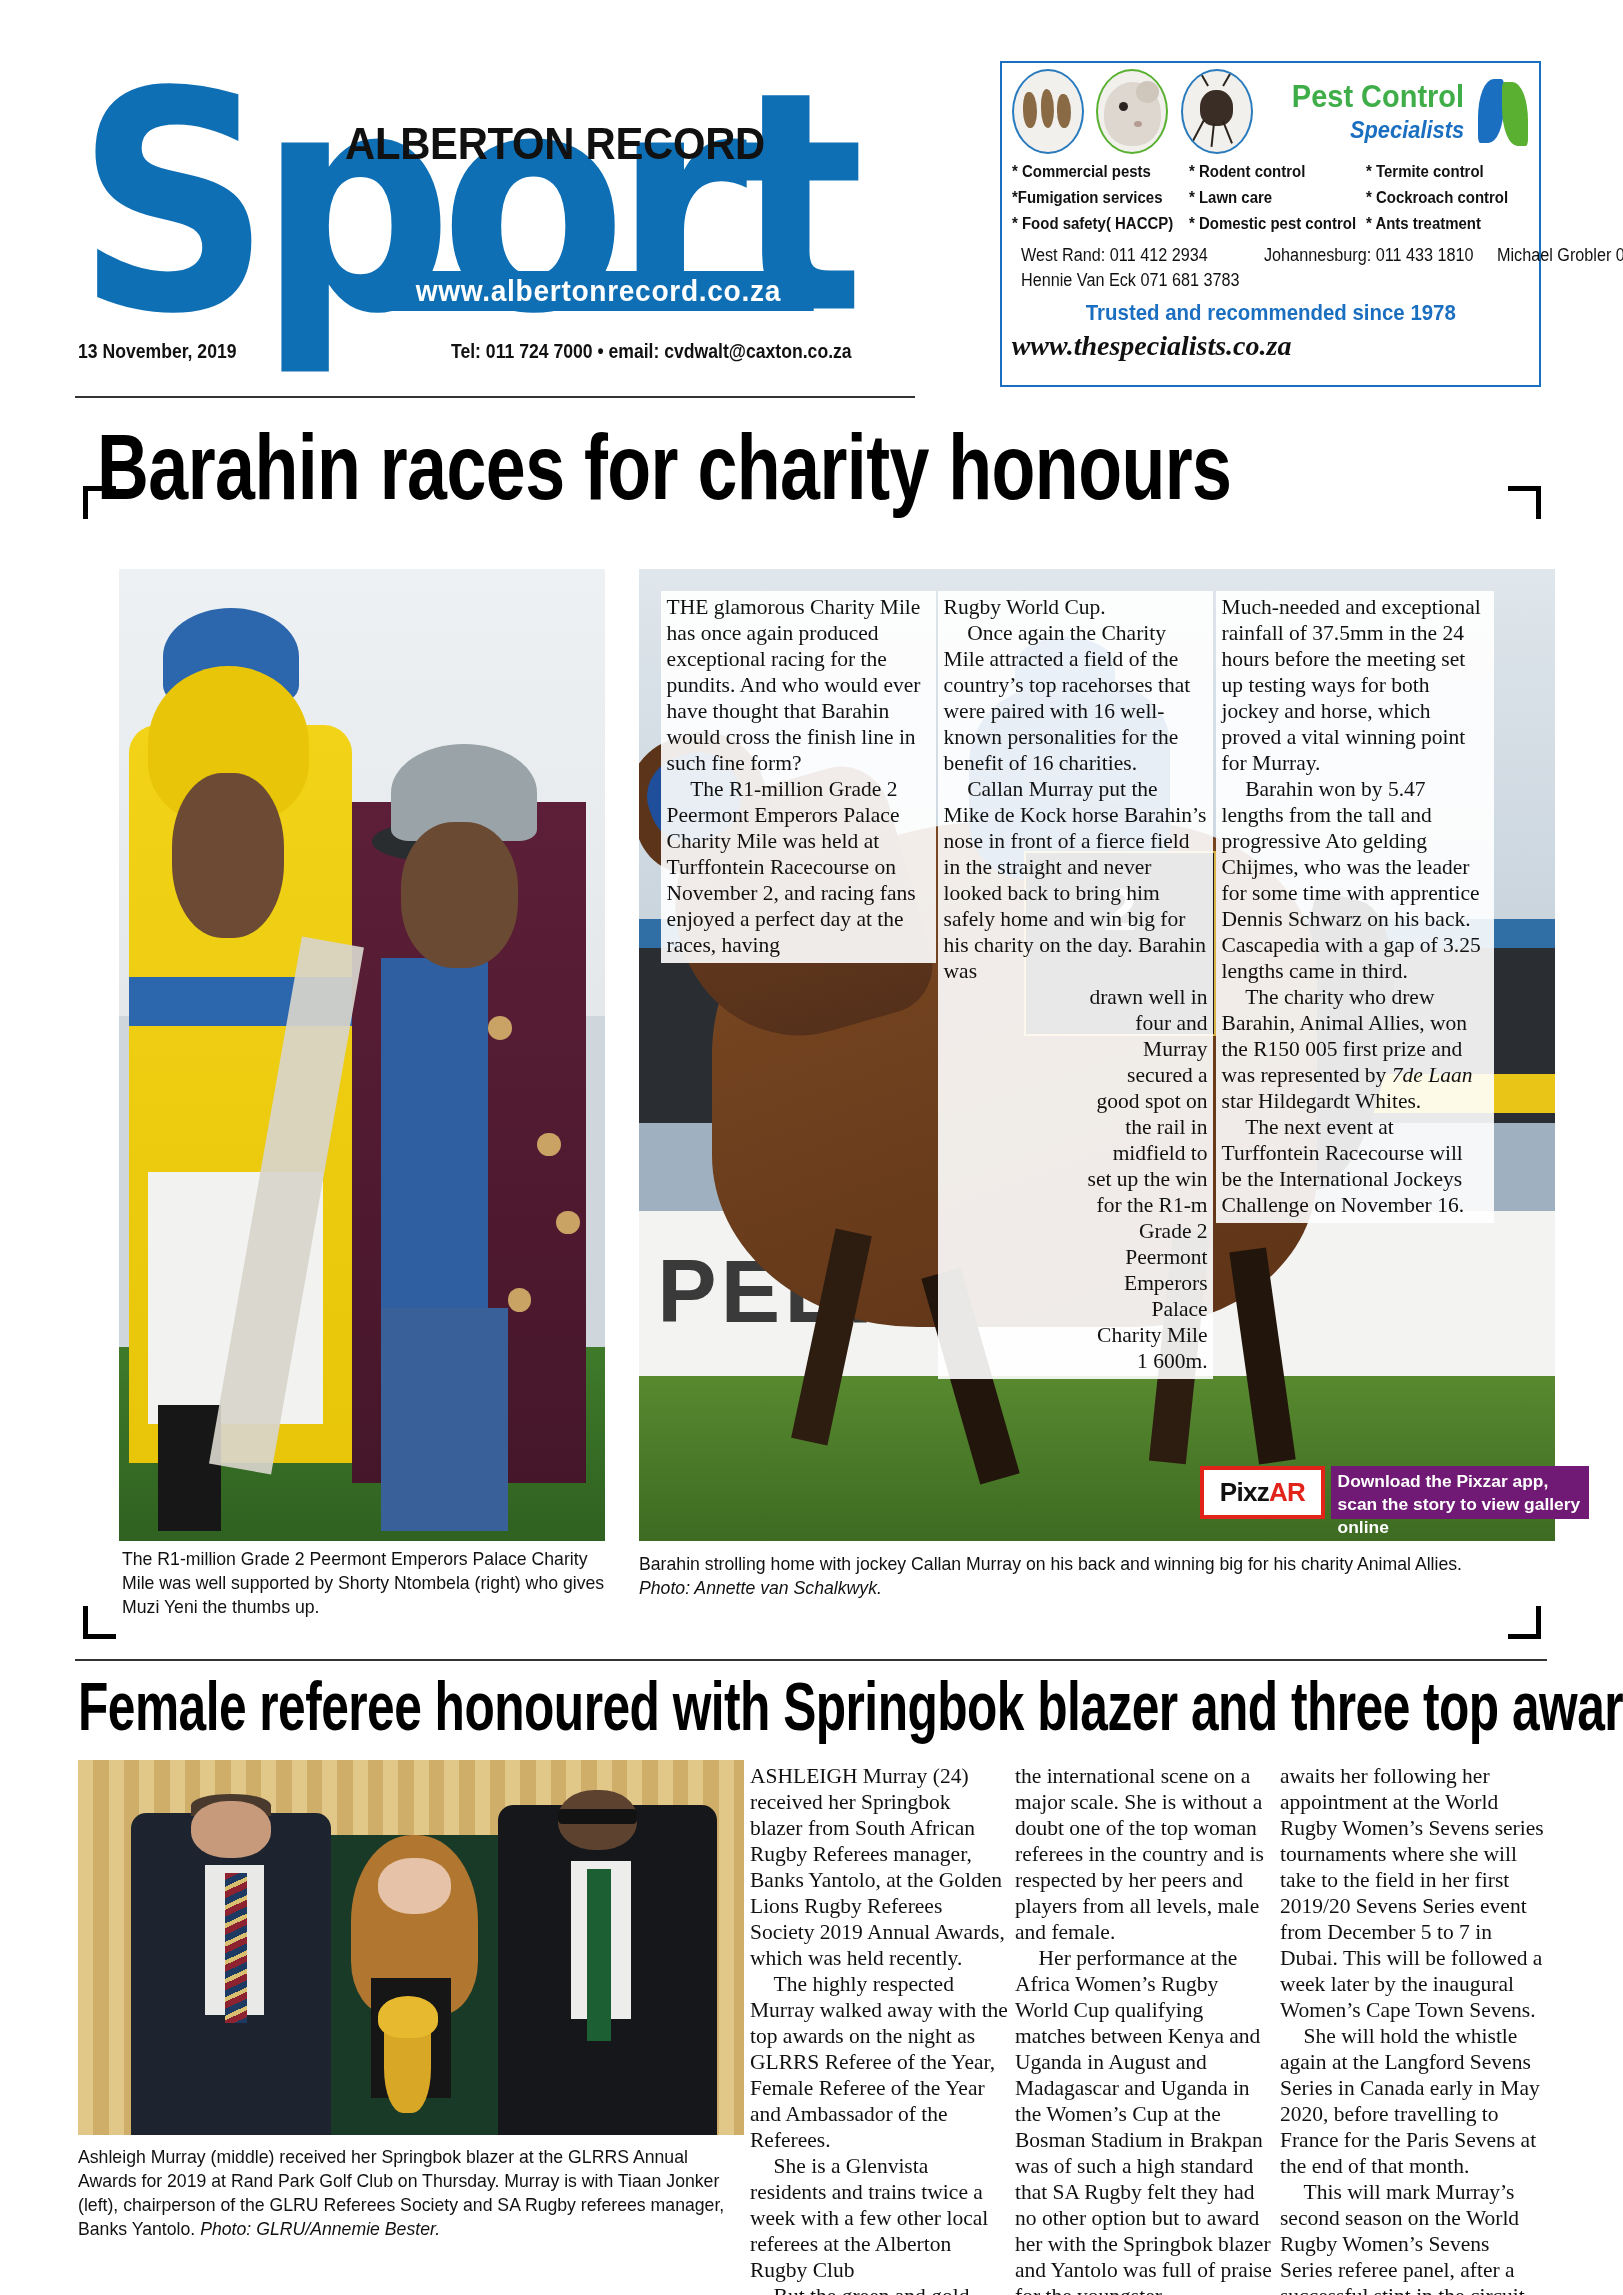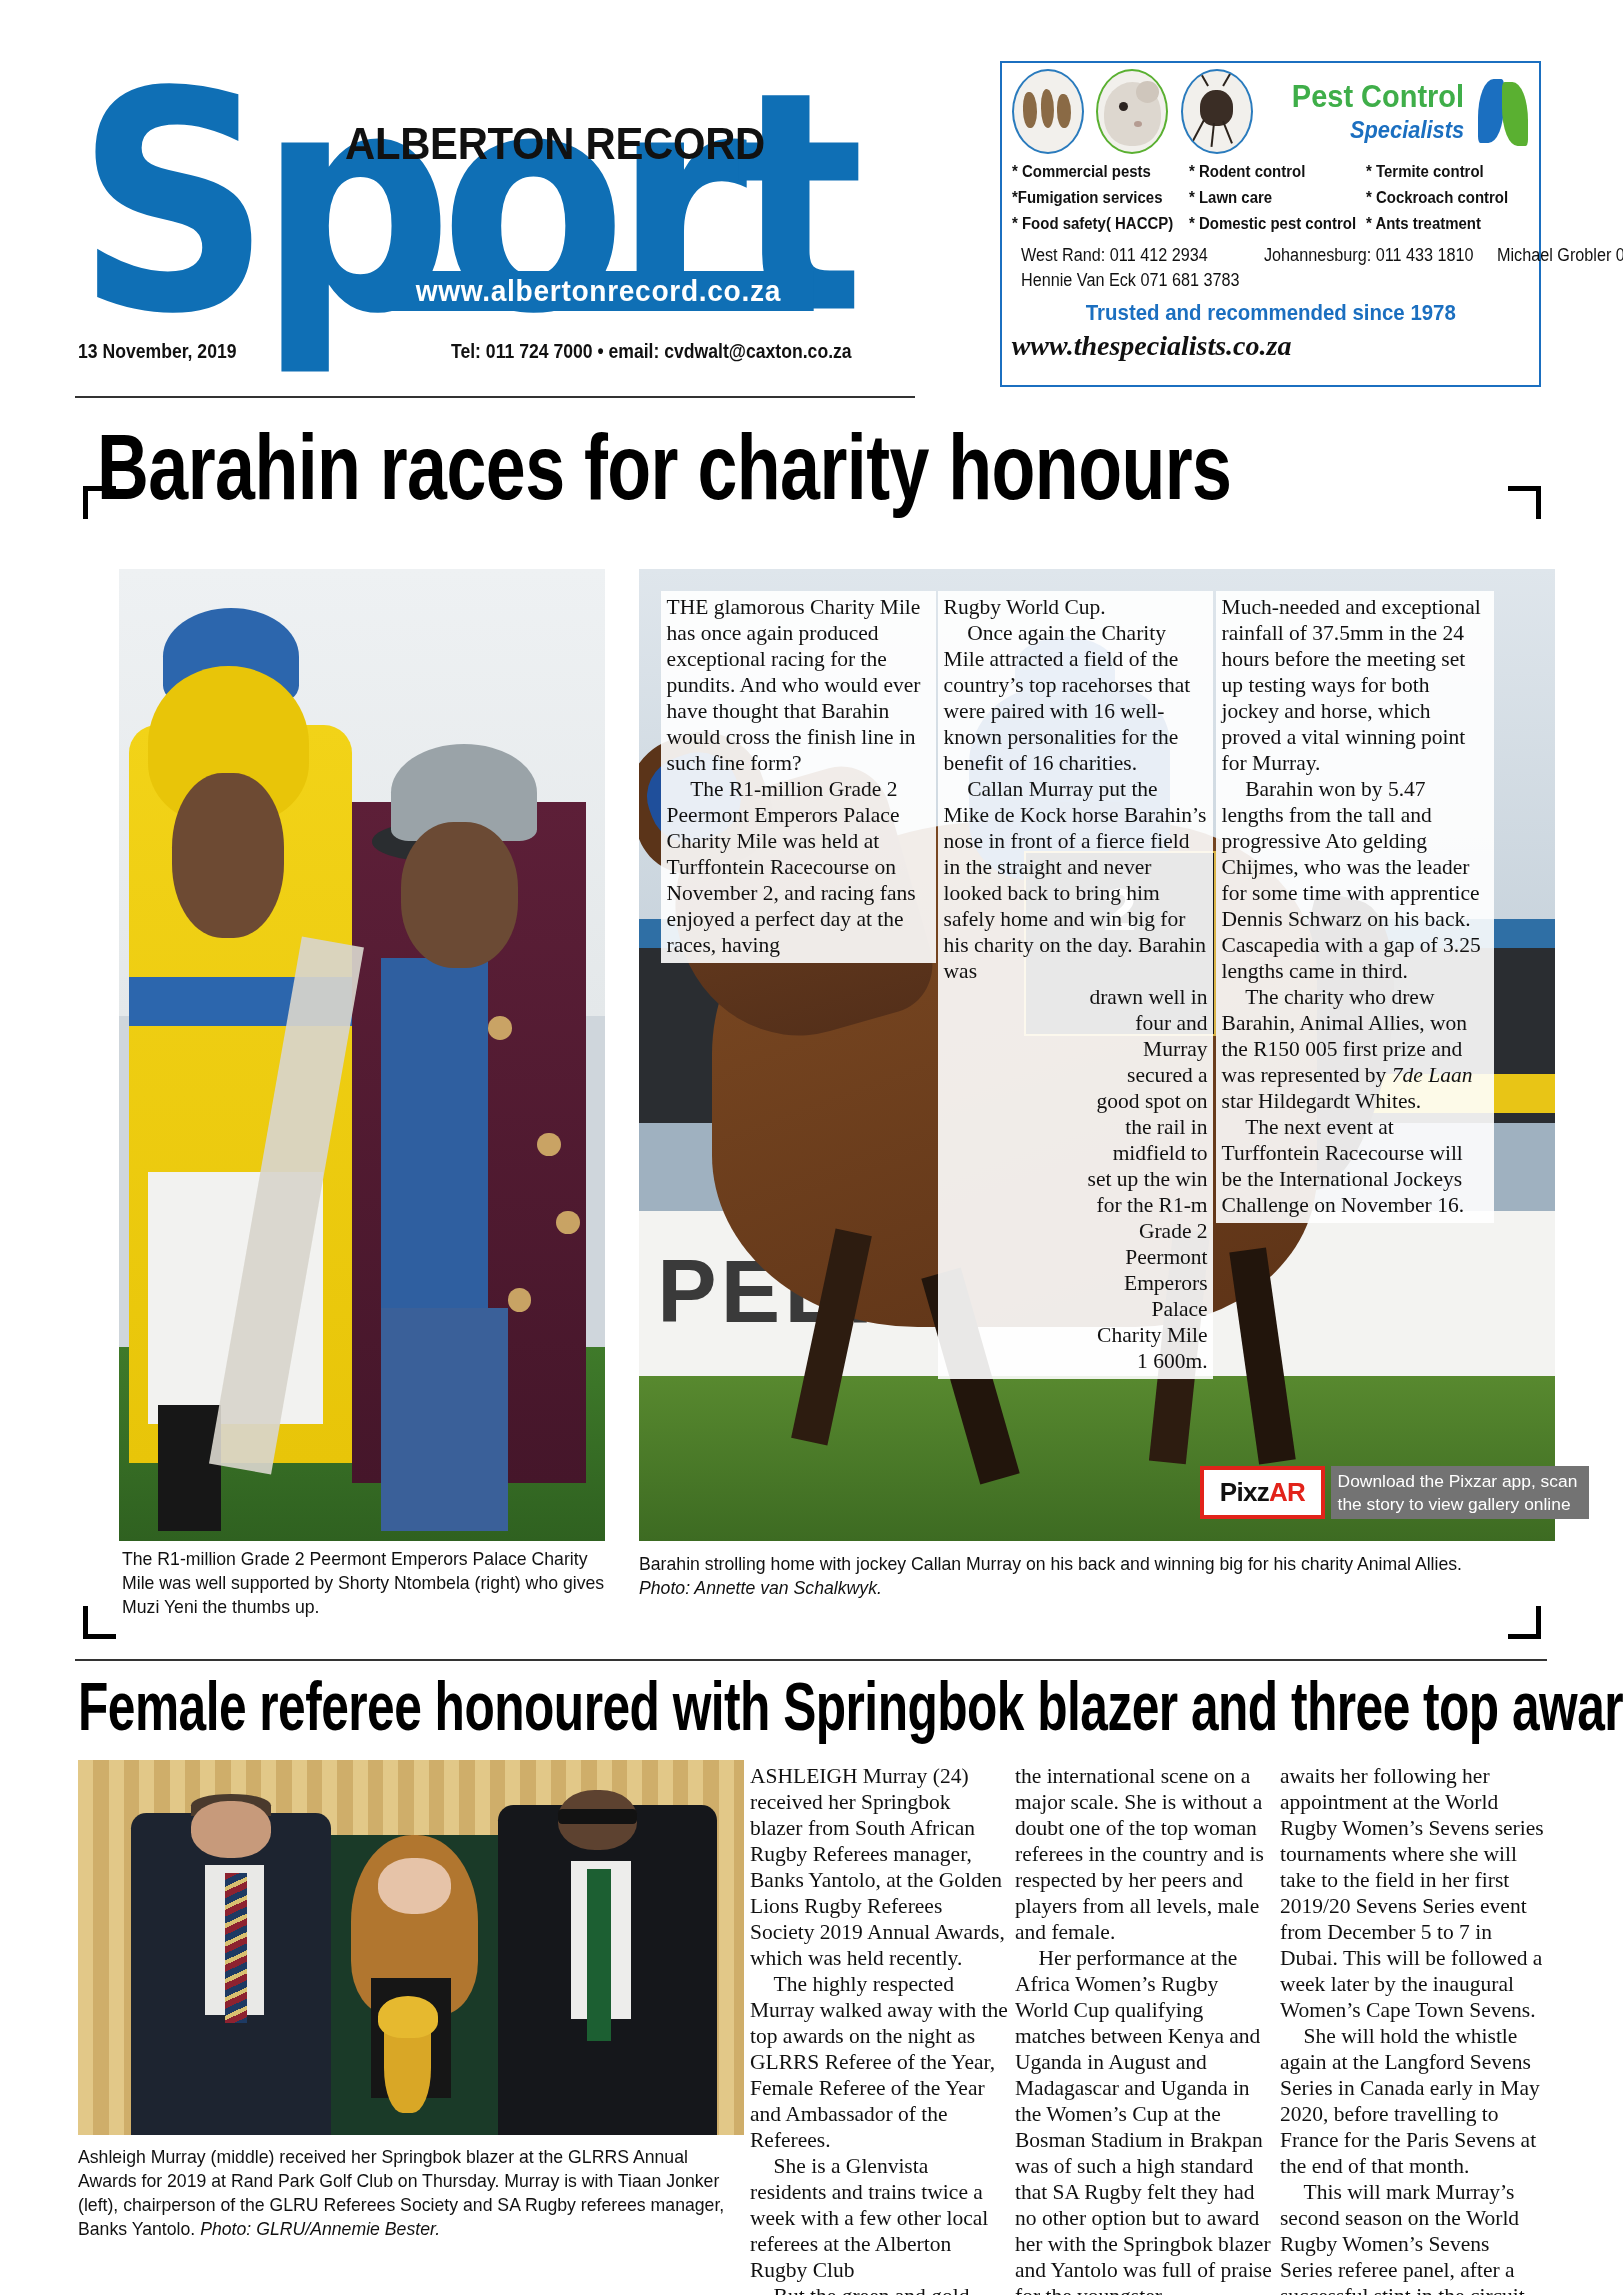--- a/index.html
+++ b/index.html
@@ -239,22 +239,22 @@
   
   .pixzar { position: absolute; left: 1200px; top: 1466px; width: 389px; height: 53px; display: flex; }
   .pixzar-logo {
     width: 125px; height: 53px; background: #fff; border: 4.2px solid #e2231a;
     display: flex; align-items: center; justify-content: center;
     font-weight: bold; font-size: 26px; letter-spacing: -0.7px;
   }
   .pixzar-logo .blk { color: #111; }
   .pixzar-logo .red { color: #e2231a; }
   .pixzar-txt {
-    flex: 1; margin-left: 5.6px; background: #737373; color: #fff;
-    font-size: 17.4px; font-weight: normal; line-height: 23px;
+    flex: 1; margin-left: 5.6px; background: #701a75; color: #fff;
+    font-size: 17.4px; font-weight: bold; line-height: 23px;
     padding: 3.5px 7px;
     transform-origin: left top;
   }
 
   .caption {
     position: absolute;
     font-family: "Liberation Sans", sans-serif;
     font-size: 19px; line-height: 24px; color: #111;
     transform: scaleX(0.93); transform-origin: left top;
   }

